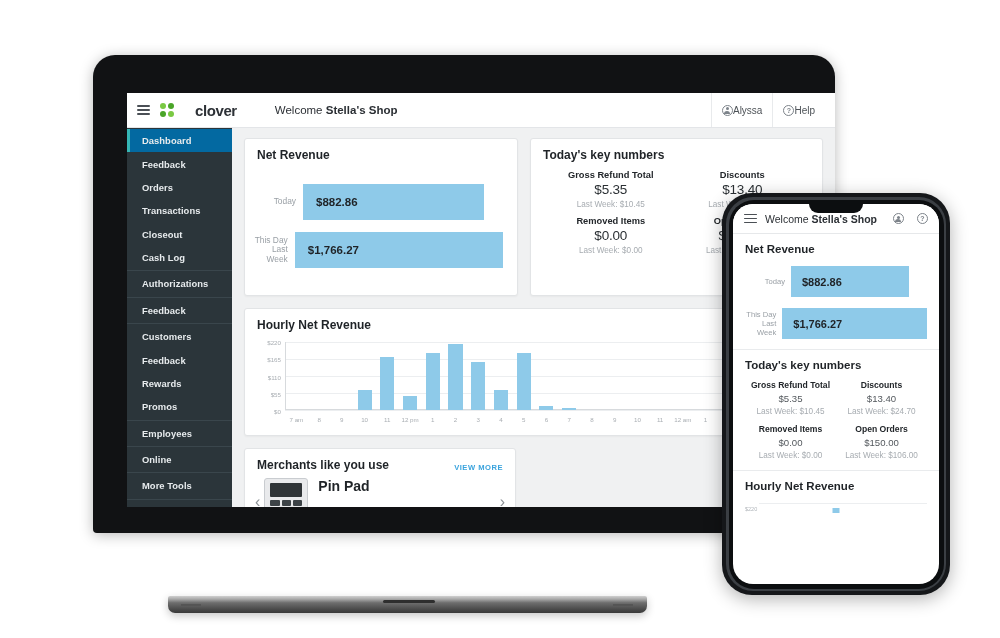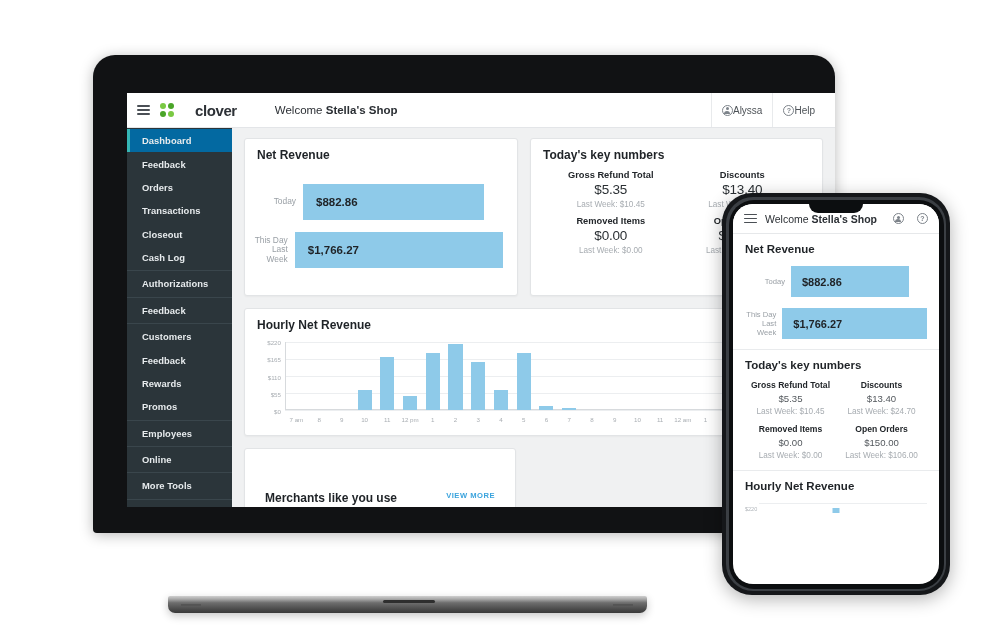--- a/index.html
+++ b/index.html
@@ -136,21 +136,21 @@
   .bars { position: absolute; left: 0; right: 0; top: 0; bottom: 0; display: flex; align-items: flex-end; }
   .bar-slot { flex: 1; display: flex; justify-content: center; align-items: flex-end; height: 100%; }
   .bar { width: 62%; background: #8ecae9; }
   .xlabels {
     position: absolute; left: 0; right: 0; bottom: -13px; display: flex;
   }
   .xlab { flex: 1; text-align: center; font-size: 6.2px; color: #a9aeb3; white-space: nowrap; }
 
   
   #merch-card { margin-top: 12px; height: 110px; width: 272px; }
-  .merch-head { display: flex; align-items: flex-start; padding: 9px 20px 2px; margin-top: 33px; }
+  .merch-head { display: flex; align-items: flex-end; padding: 9px 12px 2px; }
   .merch-head .card-title { padding: 0; }
   .view-more {
     margin-left: auto; font-size: 7.6px; font-weight: 700; color: #3aa3dd;
     letter-spacing: 0.5px; cursor: pointer;
   }
   .merch-body { display: flex; align-items: flex-start; padding: 4px 6px 0; }
   .carousel-arrow {
     font-size: 16px; color: #8d9297; padding: 16px 4px 0; cursor: pointer; line-height: 1;
   }
   .pinpad {

